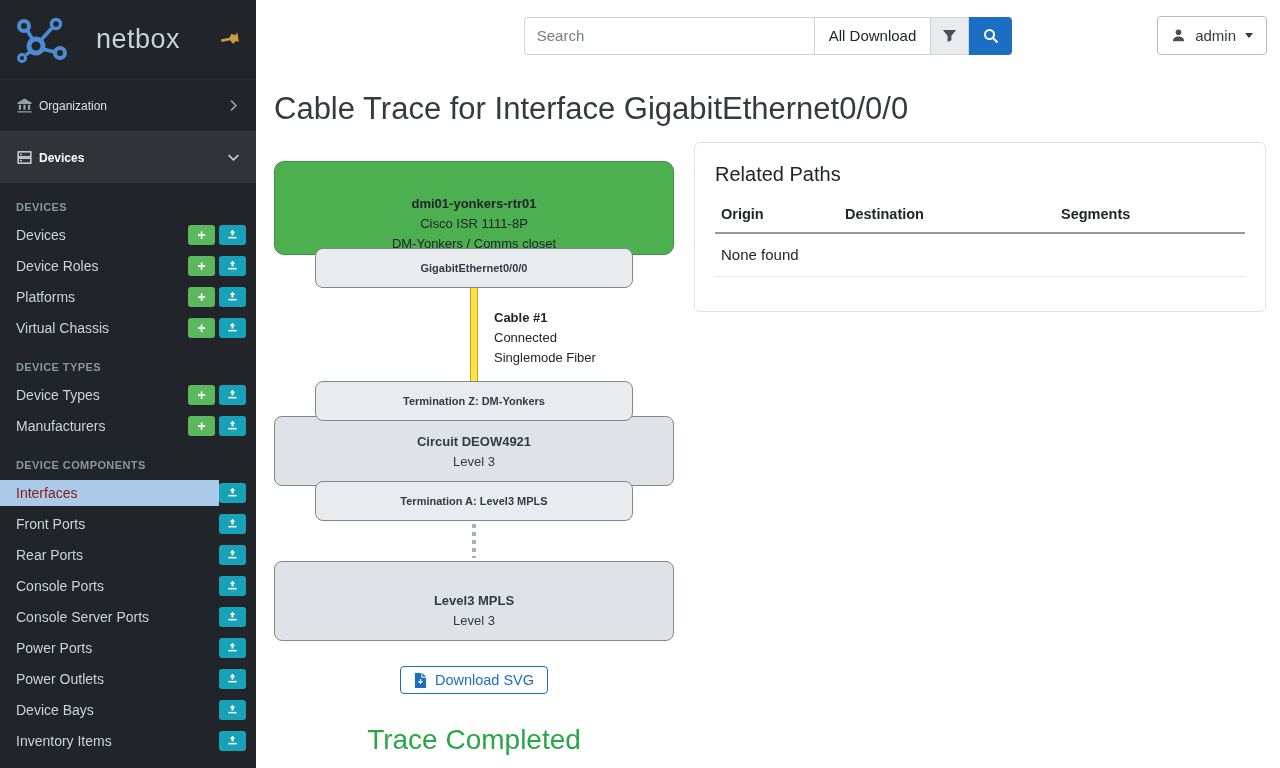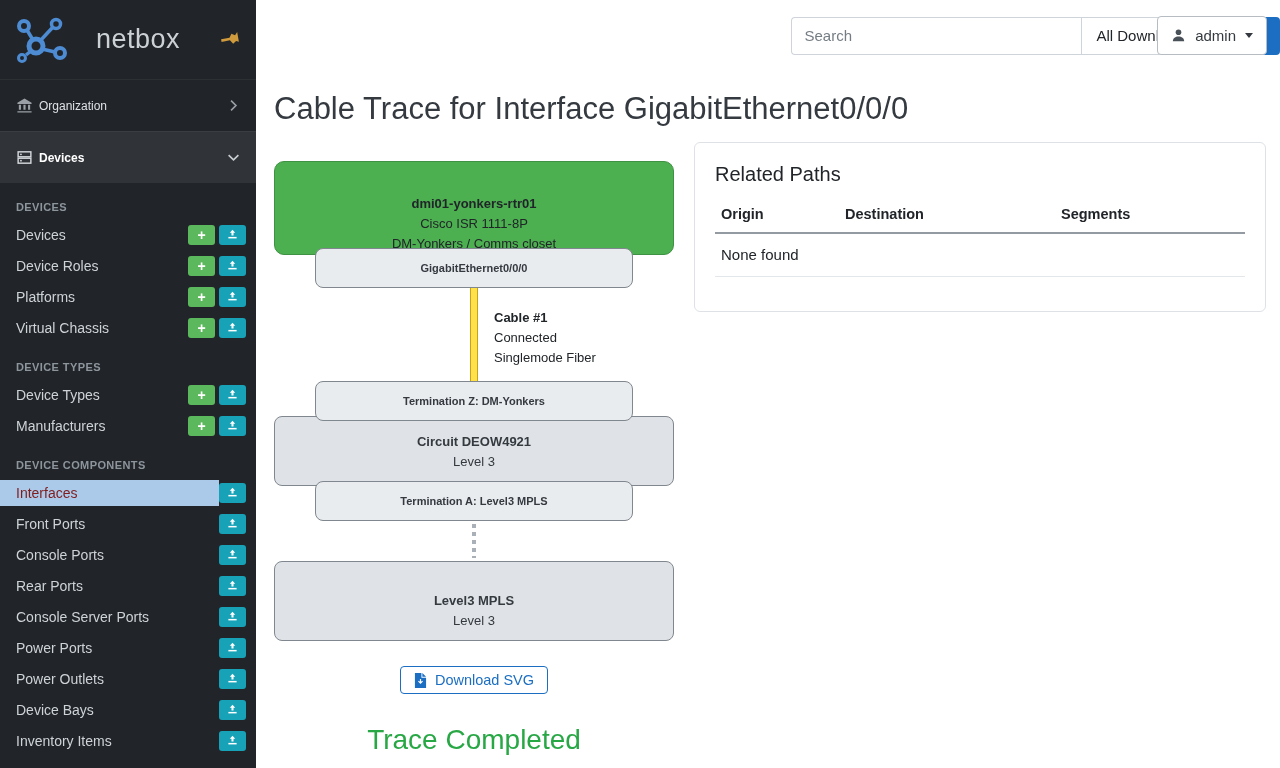--- a/index.html
+++ b/index.html
@@ -41,21 +41,21 @@
   .xs-btn {
     width: 27px; height: 20px; border: none; border-radius: 3px; color: #fff;
     display: flex; align-items: center; justify-content: center;
     font-size: 14px; font-weight: bold; cursor: pointer; font-family: inherit; line-height: 1;
   }
   .xs-btn.add { background: var(--add_green, #5cb85c); }
   .xs-btn.import { background: var(--import_teal, #17a2b8); }
 
   
   .main { flex: 1; position: relative; background: #fff; }
-  .topbar { height: 71px; position: relative; display: flex; align-items: center; justify-content: flex-end; }
+  .topbar { height: 71px; position: relative; display: flex; align-items: center; justify-content: center; }
   .search-group { display: flex; height: 38px; }
   .search-input {
     width: 290px; border: 1px solid #ced4da; border-right: none;
     border-radius: 4px 0 0 4px; padding: 0 12px; font-size: 15px;
     font-family: inherit; color: #495057; outline: none;
   }
   .search-input::placeholder { color: #757d84; }
   .scope-box { display: flex; align-items: center; padding: 0 14px; border: 1px solid #ced4da; font-size: 15px; color: #212529; background: #fff; cursor: pointer; }
   .filter-btn { width: 38px; background: #e9ecef; border: 1px solid #ced4da; border-left: none; display: flex; align-items: center; justify-content: center; cursor: pointer; }
   .search-btn { width: 43px; background: var(--accent_blue, #1b6ec2); border: none; border-radius: 0 4px 4px 0; display: flex; align-items: center; justify-content: center; cursor: pointer; }
@@ -268,32 +268,32 @@
     <span class="row-btns">
       <button class="xs-btn import">
           <svg width="11" height="11" viewBox="0 0 16 16" fill="#fff">
             <path d="M8 1l4 4.4H9.5V9.5h-3V5.4H4z"></path>
             <rect x="2" y="11.5" width="12" height="2.2"></rect>
           </svg>
         </button>
     </span>
   </div>
   <div class="side-row">
+    <span class="side-row-label">Rear Ports</span>
+    <span class="row-btns">
+      <button class="xs-btn import">
+          <svg width="11" height="11" viewBox="0 0 16 16" fill="#fff">
+            <path d="M8 1l4 4.4H9.5V9.5h-3V5.4H4z"></path>
+            <rect x="2" y="11.5" width="12" height="2.2"></rect>
+          </svg>
+        </button>
+    </span>
+  </div>
+  <div class="side-row">
     <span class="side-row-label">Console Ports</span>
-    <span class="row-btns">
-      <button class="xs-btn import">
-          <svg width="11" height="11" viewBox="0 0 16 16" fill="#fff">
-            <path d="M8 1l4 4.4H9.5V9.5h-3V5.4H4z"></path>
-            <rect x="2" y="11.5" width="12" height="2.2"></rect>
-          </svg>
-        </button>
-    </span>
-  </div>
-  <div class="side-row">
-    <span class="side-row-label">Rear Ports</span>
     <span class="row-btns">
       <button class="xs-btn import">
           <svg width="11" height="11" viewBox="0 0 16 16" fill="#fff">
             <path d="M8 1l4 4.4H9.5V9.5h-3V5.4H4z"></path>
             <rect x="2" y="11.5" width="12" height="2.2"></rect>
           </svg>
         </button>
     </span>
   </div>
   <div class="side-row">

